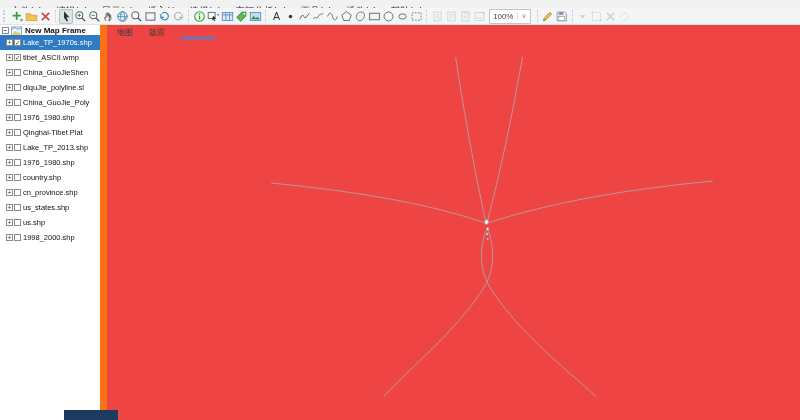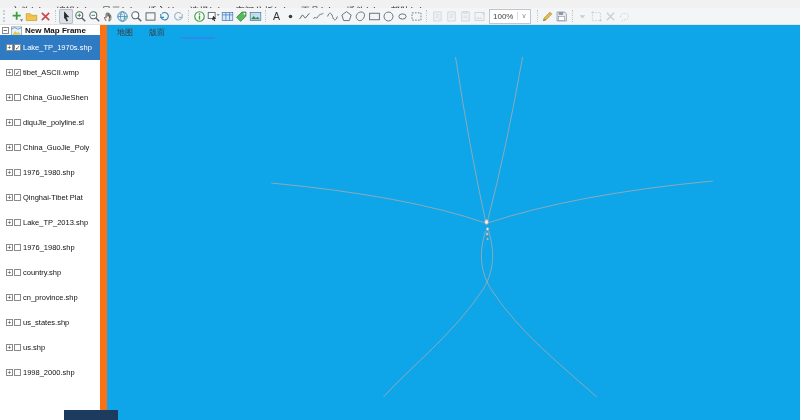--- a/index.html
+++ b/index.html
@@ -23,32 +23,32 @@
   .tb-grip{width:2px;height:12px;border-left:2px dotted #ccced3;margin:0 3px 0 1px;flex:0 0 auto;}
   .tb-combo{display:flex;align-items:center;height:13px;border:1px solid #c2c6cc;background:#fff;
             font-size:8px;color:#444;padding:0 3px;margin:0 3px;flex:0 0 auto;}
   .tb-combo .caret{margin-left:4px;padding-left:3px;border-left:1px solid #dcdcdc;
                    color:#8a9099;font-size:7px;}
 
   
   .main{display:flex;height:395px;}
   .legend{width:107px;border-right:7px solid #f97316;padding-top:1px;overflow:hidden;
           background:#fff;box-sizing:border-box;}
-  .lrow{display:flex;align-items:center;height:25px;font-size:7.5px;color:#111;
+  .lrow{display:flex;align-items:center;height:15px;font-size:7.5px;color:#111;
         white-space:nowrap;overflow:hidden;}
   .lrow.root{font-weight:bold;font-size:8px;padding-left:2px;height:9px;}
   .lrow.child{padding-left:6px;}
   .lrow.selected{background:#2f7bc3;color:#fff;}
   .tbox{width:7px;height:7px;box-sizing:border-box;border:1px solid #8b8b8b;background:#fff;
         font-size:6.5px;line-height:5px;text-align:center;color:#333;margin-right:1px;flex:0 0 auto;}
   .llbl{padding:0 1px;}
   .frame-ic{margin:0 2px 0 1px;flex:0 0 auto;display:inline-flex;}
 
   
-  .map{flex:1;position:relative;background:#0ea5e9;}
+  .map{flex:1;position:relative;background:#ef4444;}
   .tabstrip{height:15px;display:flex;align-items:center;padding-left:10px;font-size:8px;color:#333;}
   .tab{margin-right:16px;color:#3a3a3a;}
   .tab-indicator{width:34px;height:2px;background:#2b8ced;align-self:flex-end;margin-bottom:1px;}
   .canvas{position:absolute;left:0;top:15px;right:0;bottom:0;}
   .canvas svg{display:block;width:100%;height:100%;}
 
   .taskbar-frag{position:absolute;left:64px;top:410px;width:54px;height:10px;background:#1d3a5f;}
 </style>
 </head>
 <body>

